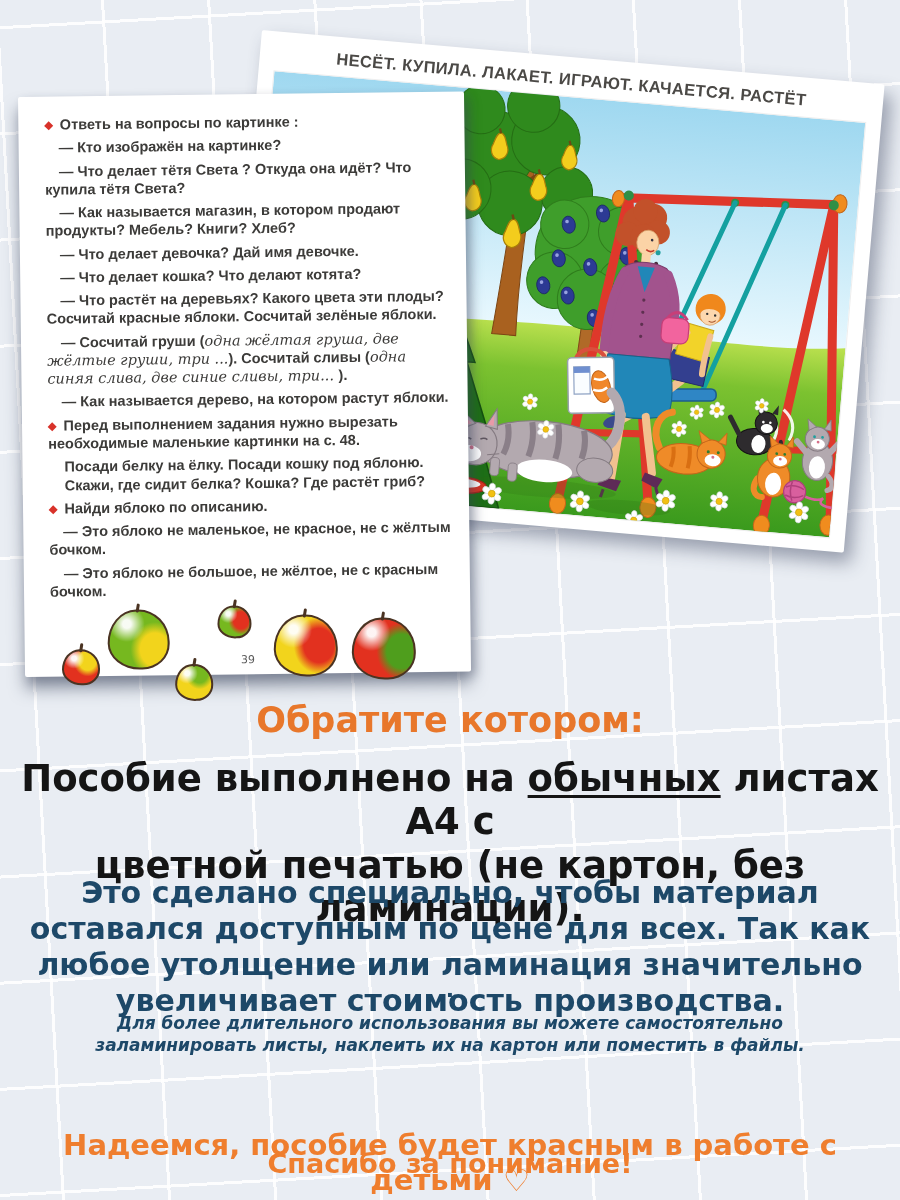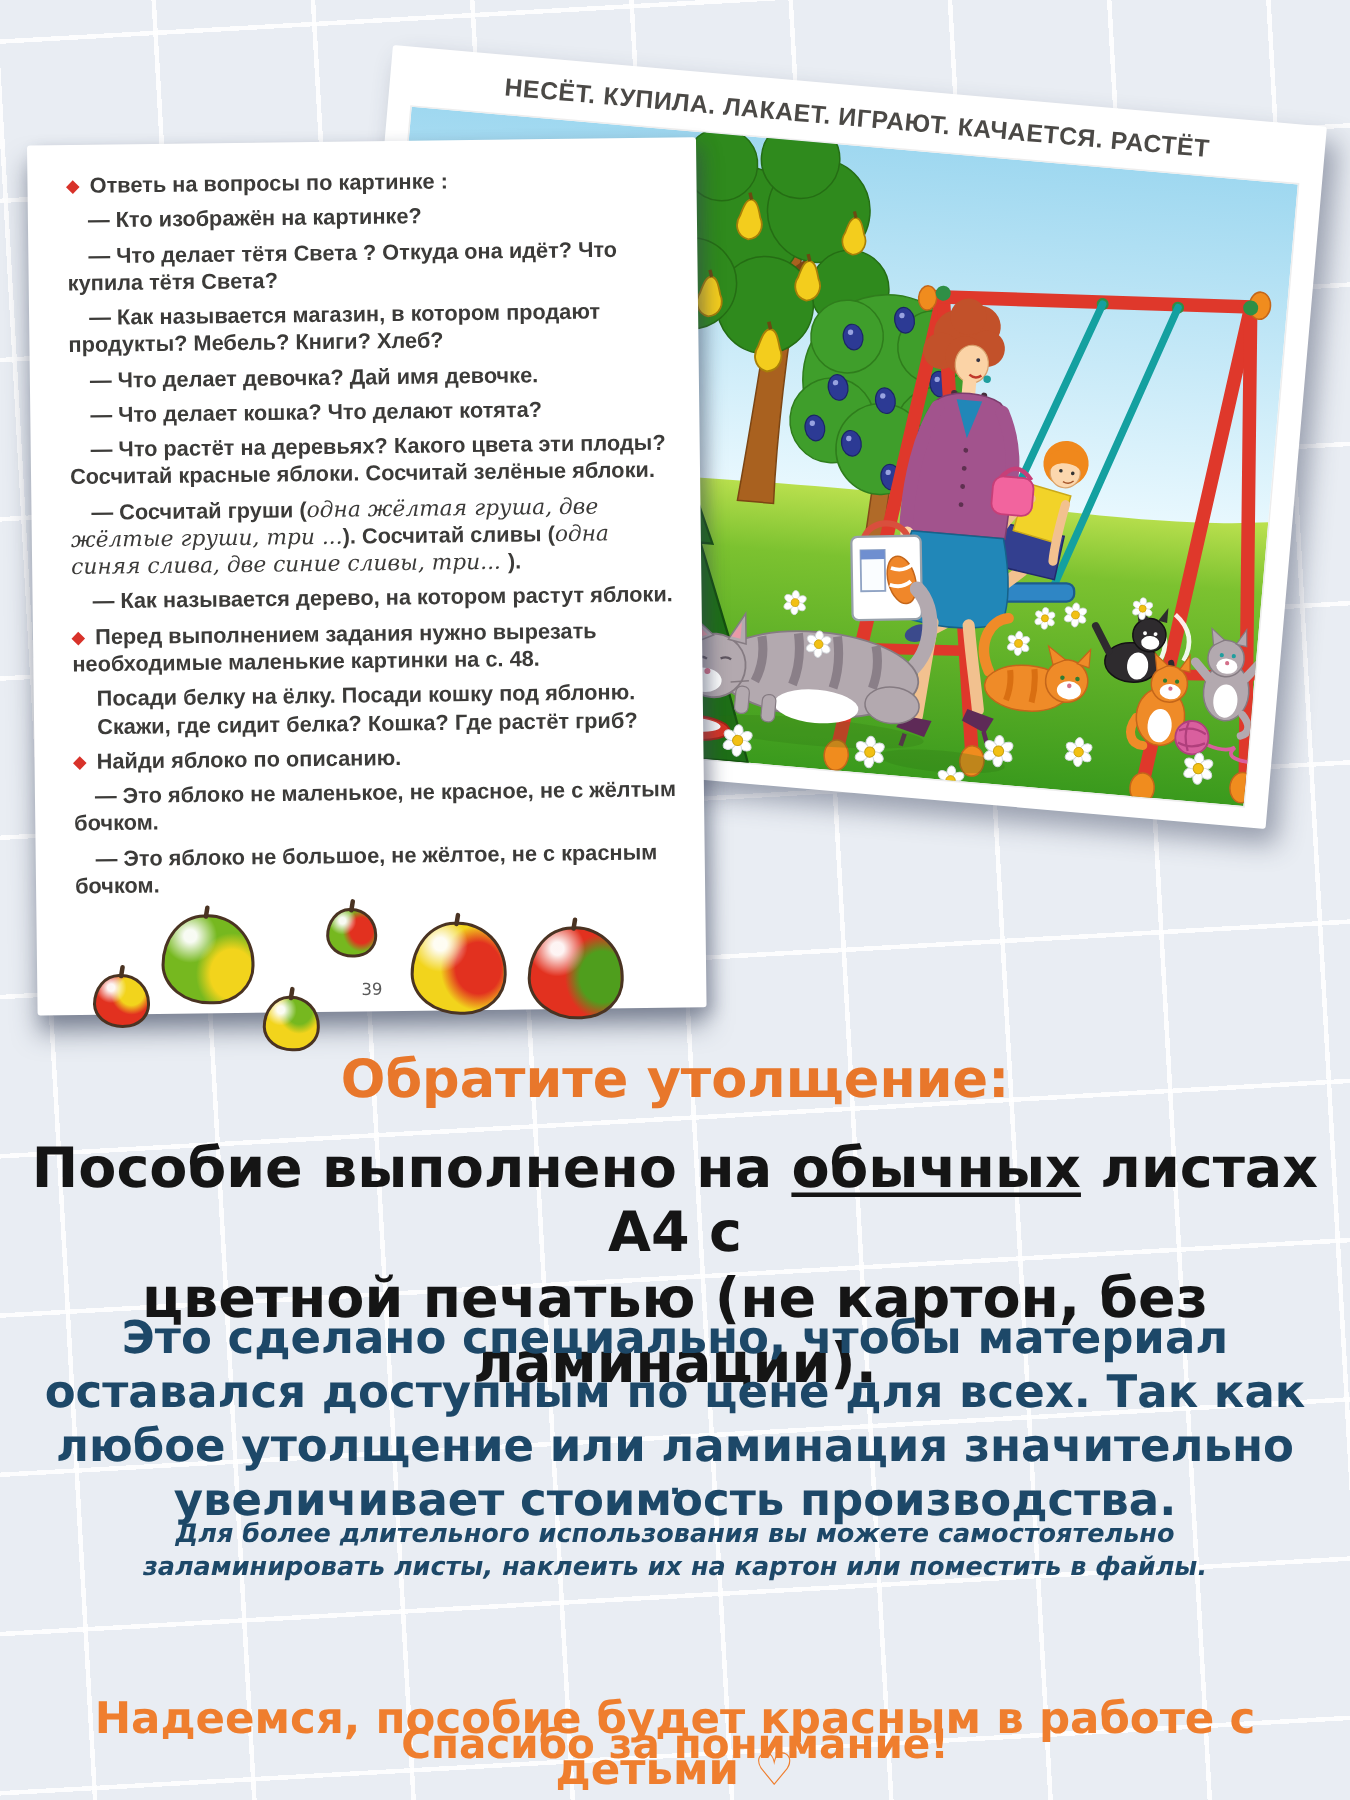--- a/index.html
+++ b/index.html
@@ -384,21 +384,21 @@
         </div>
         <div class="apple a6" style="background: radial-gradient(circle at 30% 22%, rgba(255, 255, 255, 0.95) 0px, rgba(255, 255, 255, 0.95) 7%, rgba(255, 255, 255, 0) 30%), radial-gradient(60% 70% at 80% 55%, rgb(79, 158, 29) 0px, rgb(79, 158, 29) 42%, rgba(0, 0, 0, 0) 70%), rgb(226, 49, 31);">
           <span class="stem"></span>
         </div>
       </div>
   </div>
   <div class="pagenum">39</div>
 </div>
 
 <div class="notes">
-  <div class="n n-head">Обратите утолщение:</div>
+  <div class="n n-head">Обратите котором:</div>
   <div class="n n-p1"><span>Пособие выполнено на </span><span class="ul">обычных</span><span> листах А4 с
 цветной печатью (не картон, без ламинации).</span></div>
   <div class="n n-p2">Это сделано специально, чтобы материал
 оставался доступным по цене для всех. Так как
 любое утолщение или ламинация значительно
 увеличивает стоимость производства.</div>
   <div class="n n-dot">.</div>
   <div class="n n-p3">Для более длительного использования вы можете самостоятельно
 заламинировать листы, наклеить их на картон или поместить в файлы.</div>
   <div class="n n-t1">Спасибо за понимание!</div>

